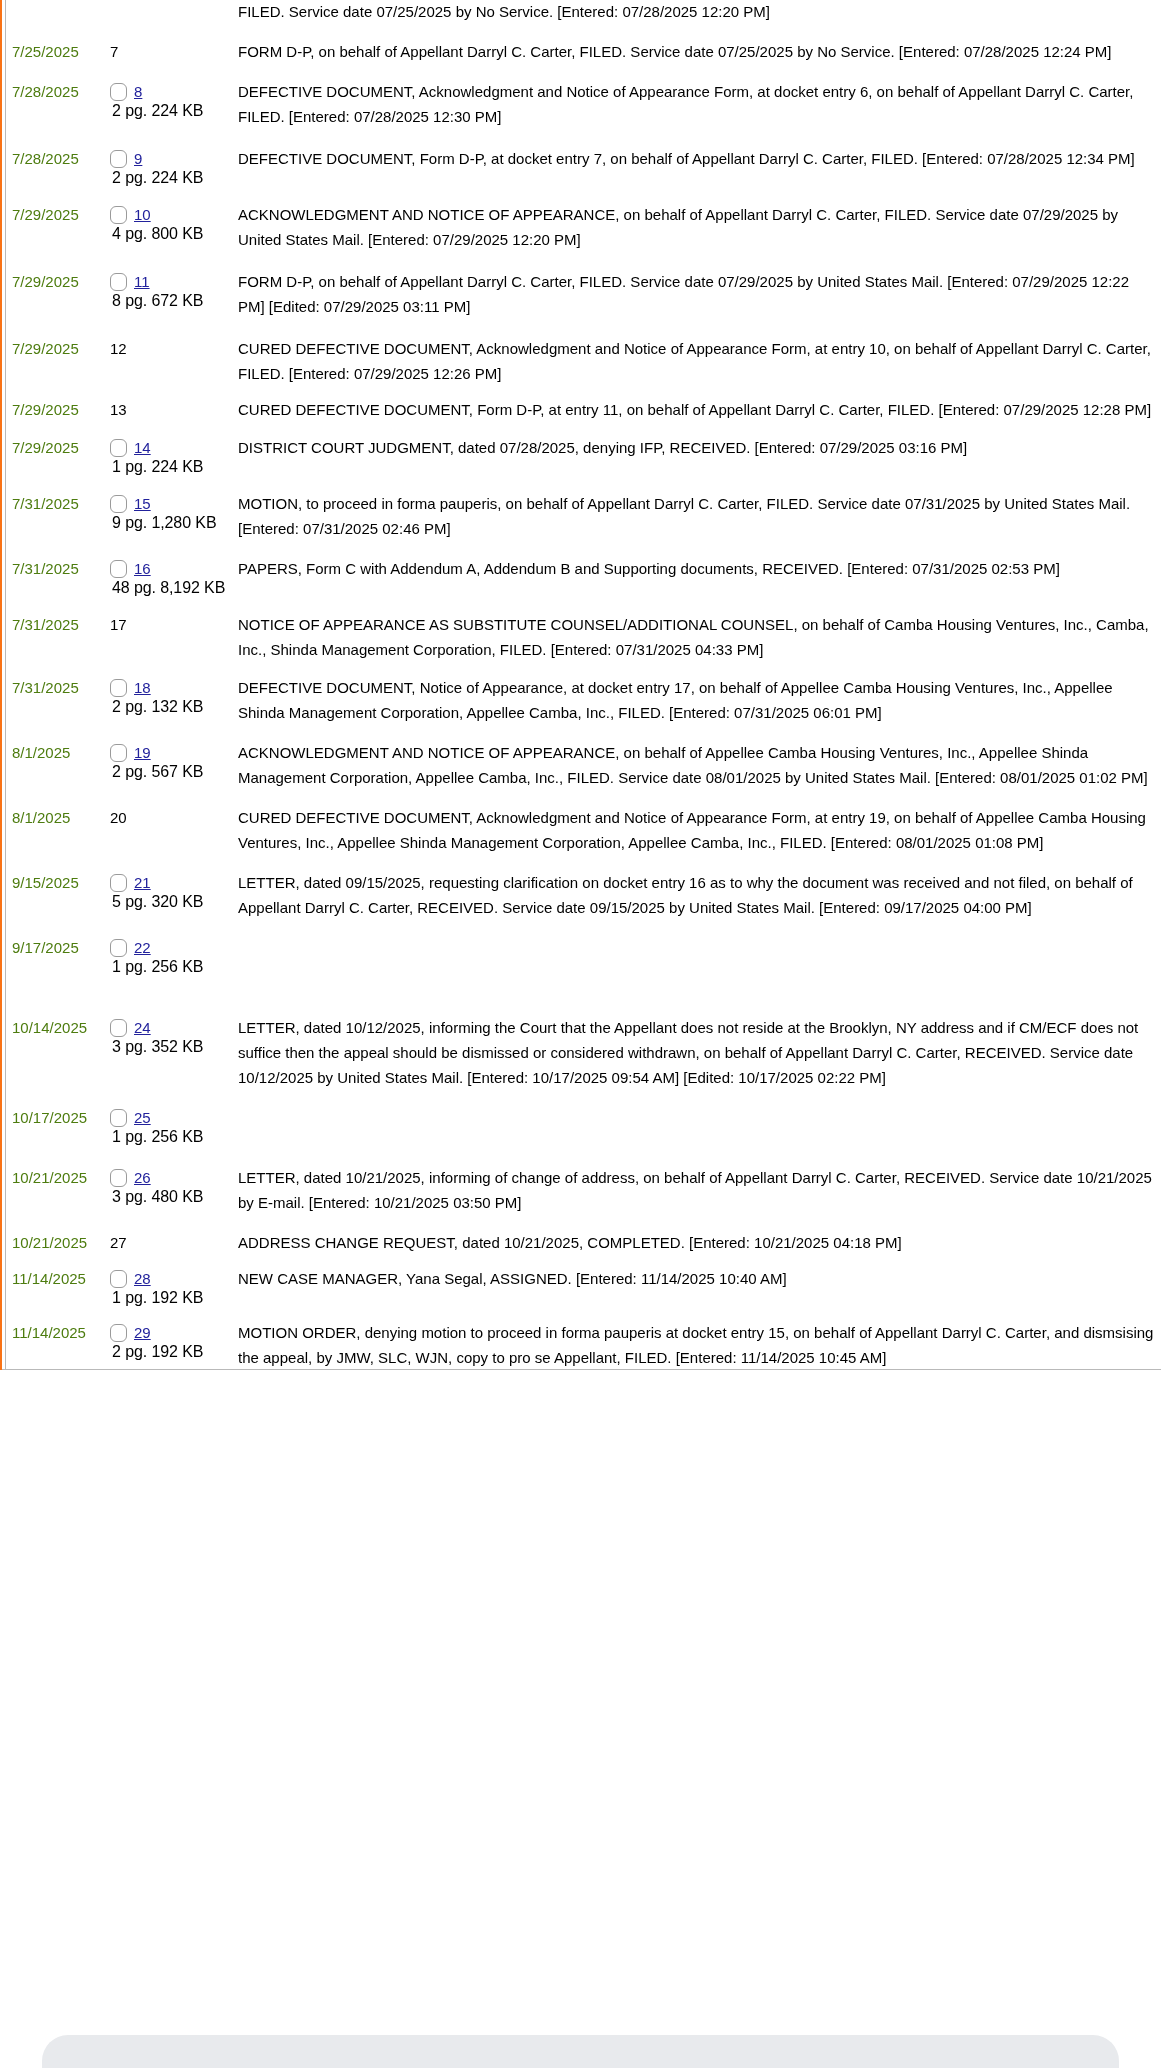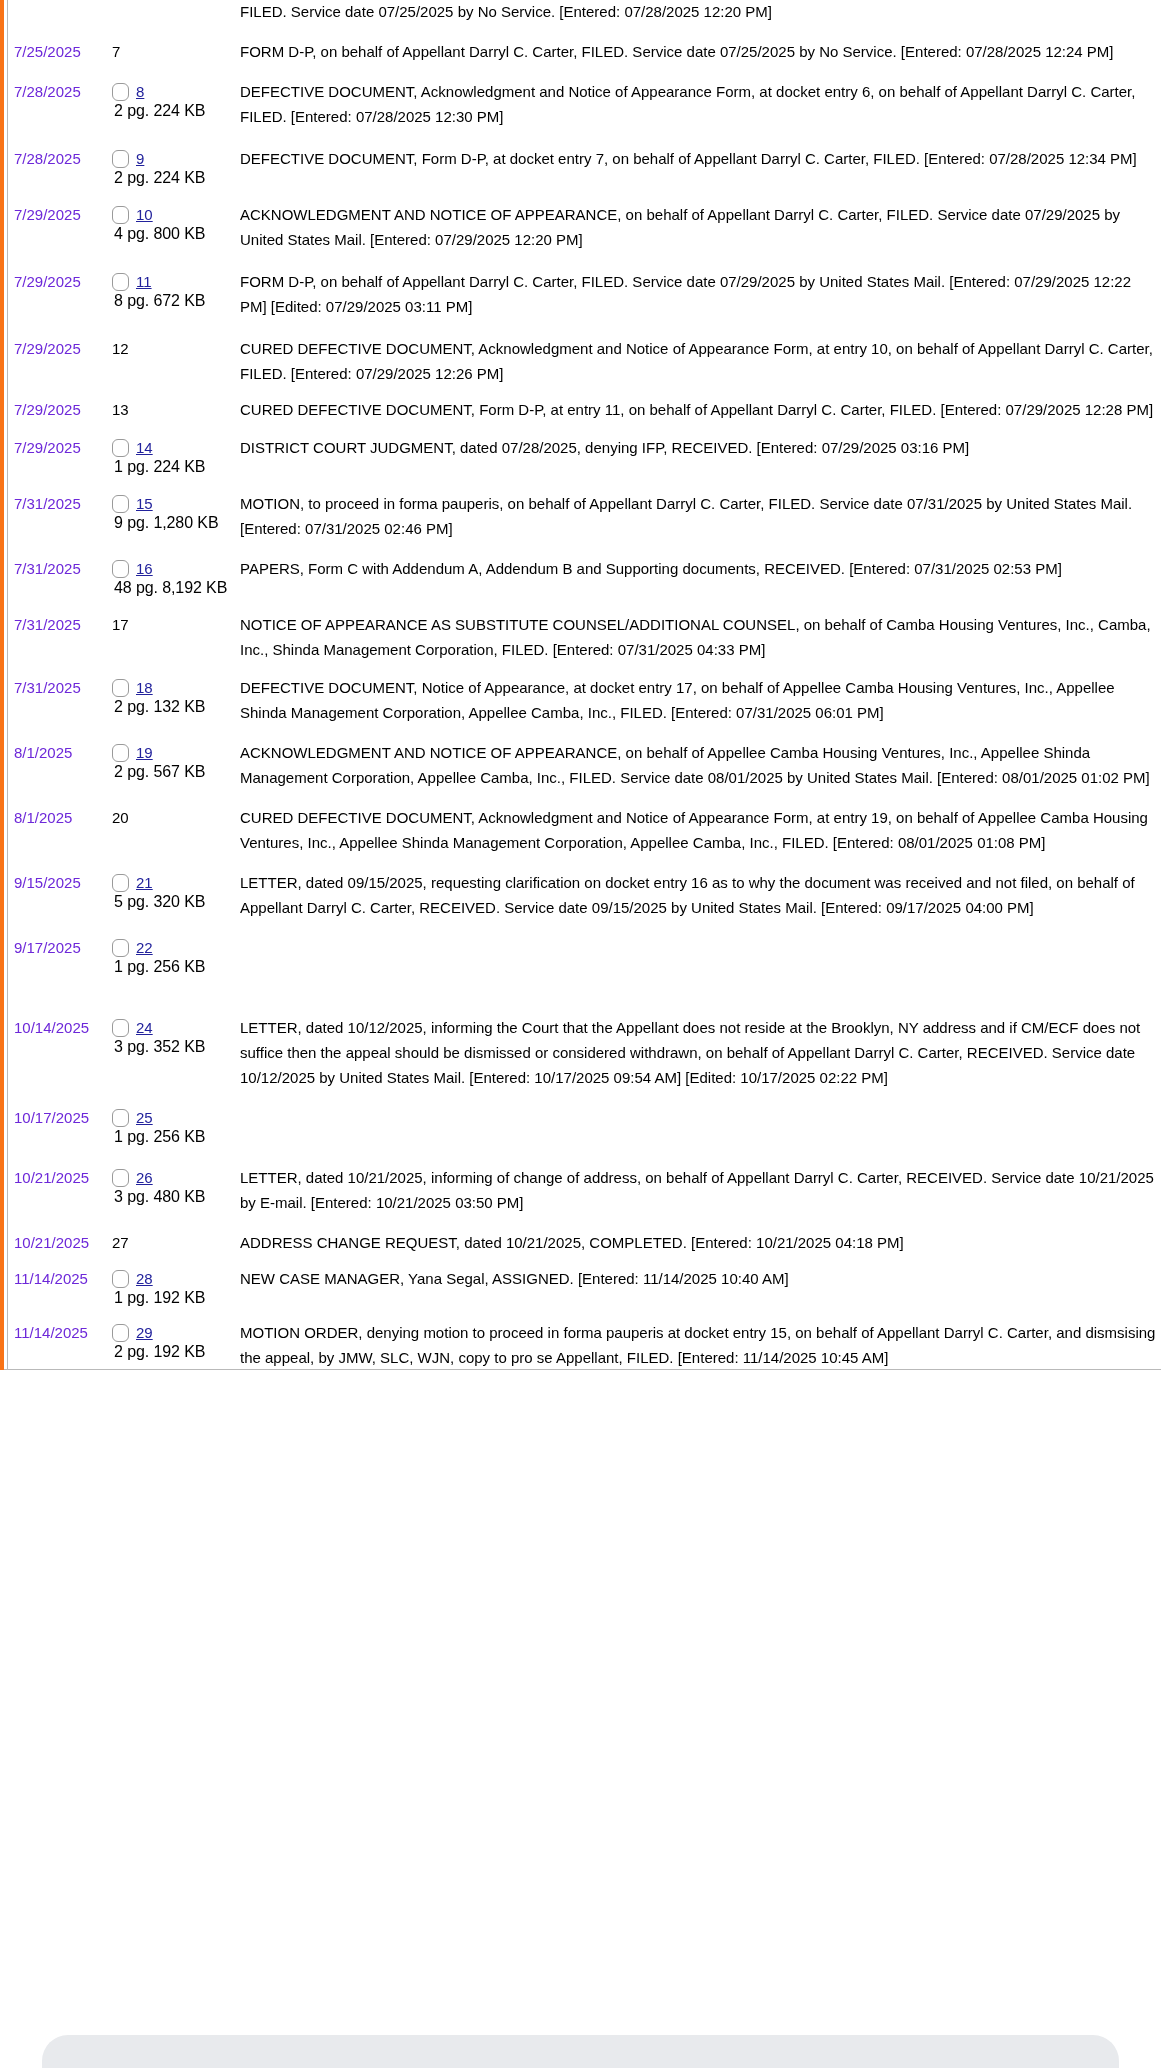--- a/index.html
+++ b/index.html
@@ -25,21 +25,21 @@
     width: 1161px;
     height: 1982px;
     overflow: hidden;
     background: #ffffff;
   }
 
   
   #docket-table {
     position: relative;
     width: 1161px;
-    border-left: 4px solid #f97316;
+    border-left: 2px solid #f97316;
     border-top: none;
     padding-left: 0;
   }
   #docket-table::before {
     content: "";
     position: absolute;
     left: 3px;
     top: 0;
     bottom: 0;
     width: 1px;
@@ -61,21 +61,21 @@
     align-items: flex-start;
     width: 1161px;
     padding: 0 0 0 10px;
   }
 
   .col-date {
     width: 98px;
     flex: 0 0 98px;
     font-size: 15px;
     line-height: 25px;
-    color: #6d28d9;
+    color: #4d7c0f;
     white-space: nowrap;
     padding-top: 1px;
   }
 
   .col-doc {
     width: 120px;
     flex: 0 0 120px;
     padding-top: 1px;
     text-align: left;
   }

